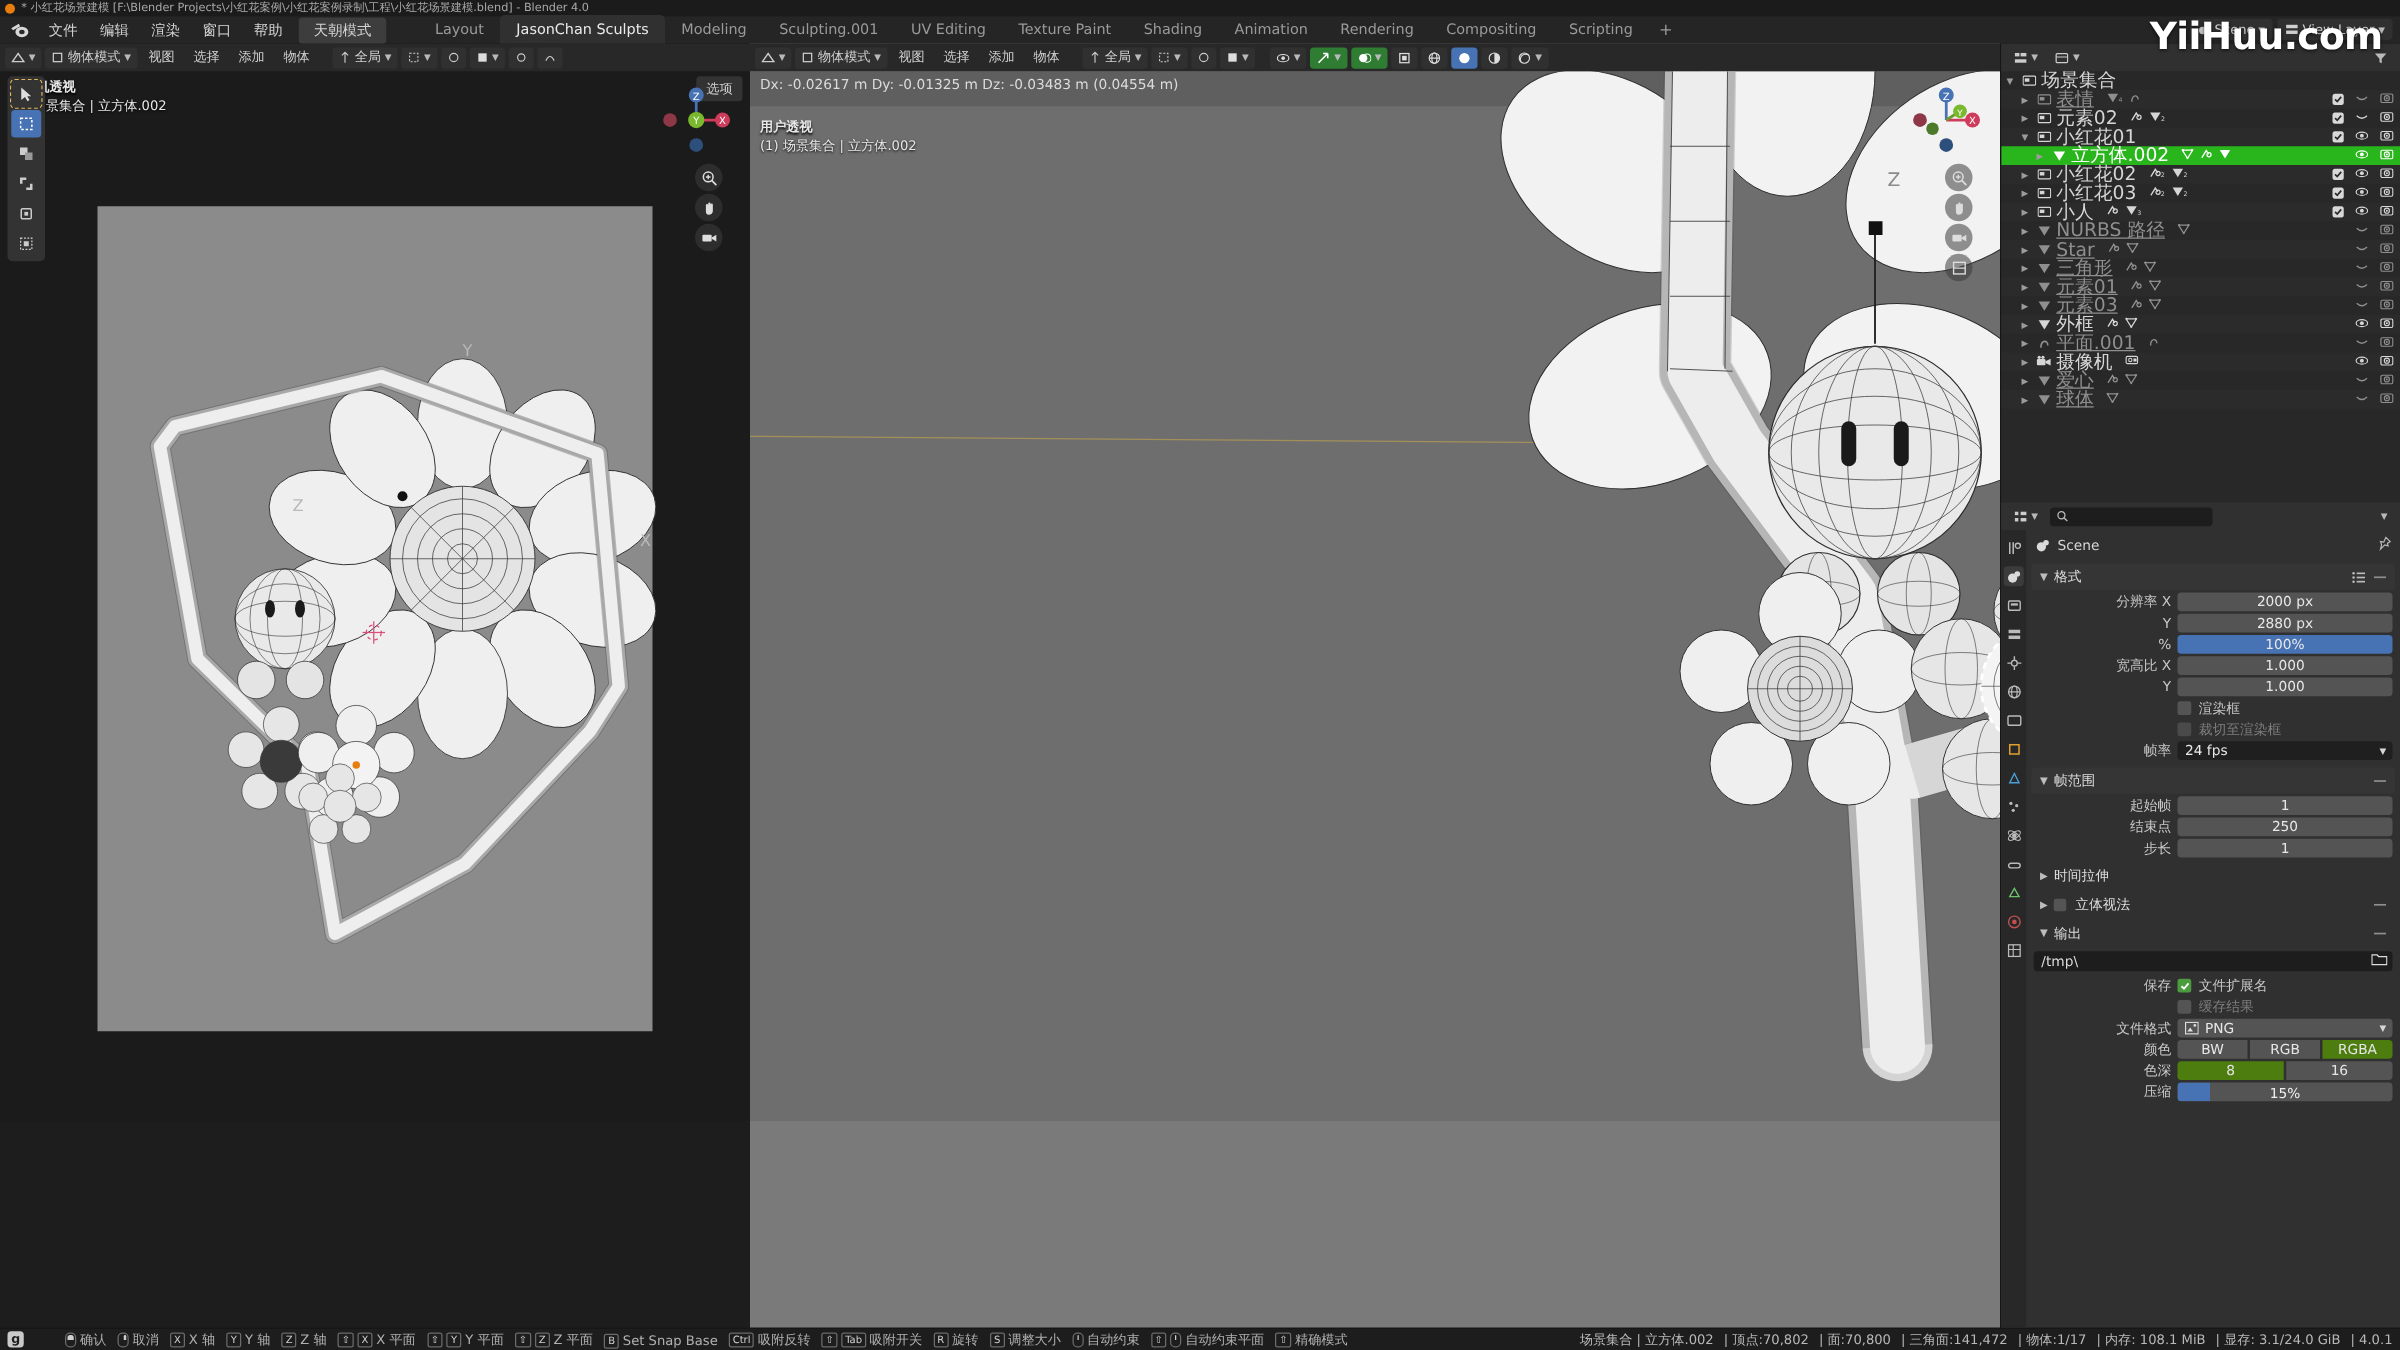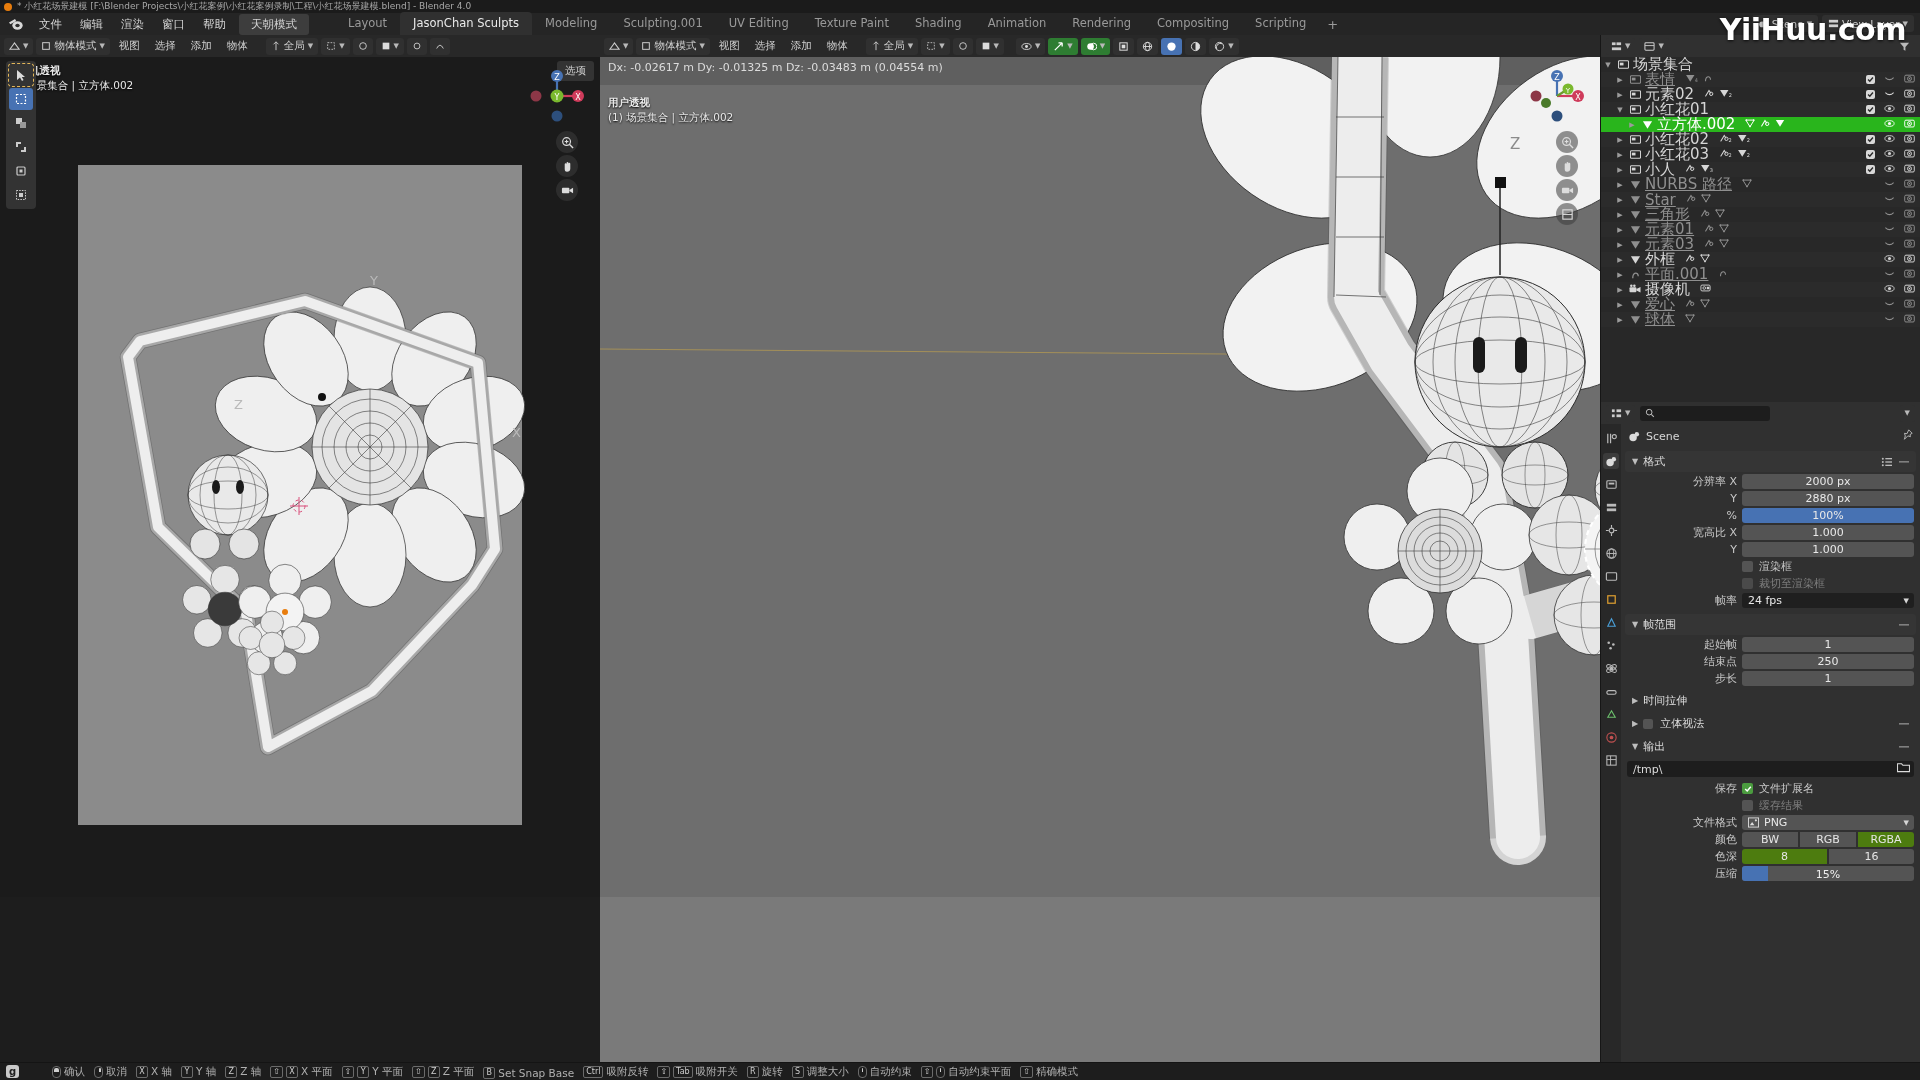--- a/index.html
+++ b/index.html
@@ -1688,13 +1688,23 @@
         <span class="mouse">
           <i style="left:3px;right:3px"></i>
         </span>
         <span>自动约束平面</span>
       </div>
       <div class="sb-item">
         <span class="key">⇧</span>
         <span>精确模式</span>
       </div>
     </div>
+  <div class="sb-right" id="sb-right">
+      <span>场景集合 | 立方体.002</span>
+      <span>| 顶点:70,802</span>
+      <span>| 面:70,800</span>
+      <span>| 三角面:141,472</span>
+      <span>| 物体:1/17</span>
+      <span>| 内存: 108.1 MiB</span>
+      <span>| 显存: 3.1/24.0 GiB</span>
+      <span>| 4.0.1</span>
+    </div>
 </div>
 
 </body></html>

